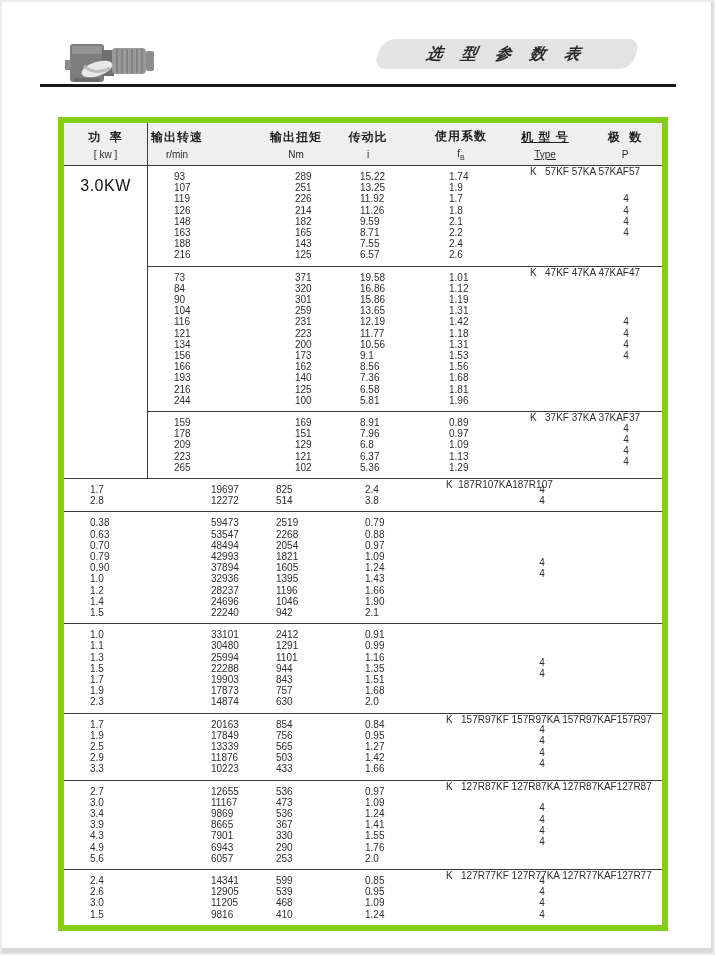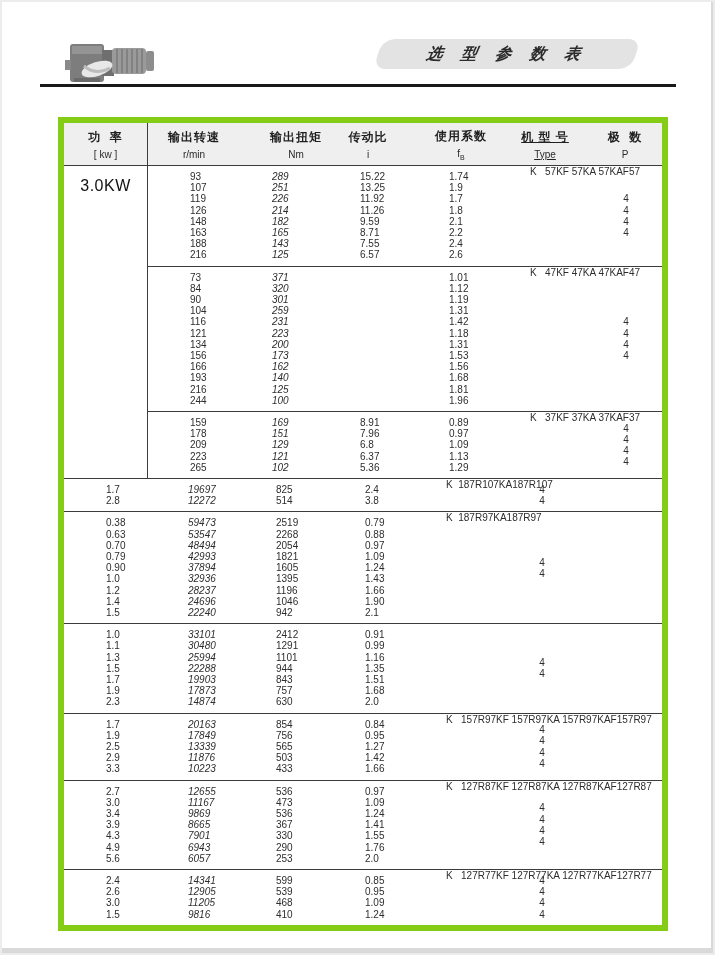--- a/index.html
+++ b/index.html
@@ -16,34 +16,34 @@
   .rule{position:absolute;left:40px;top:84px;width:636px;height:3px;background:#191919;}
   
   .ptable{position:absolute;left:58px;top:103px;width:598px;border:6px solid #84cc16;font-size:10px;margin-top:14px;}
   .thead{position:relative;display:flex;height:42px;background:#efefef;border-bottom:1px solid #3c3c3c;}
   .th-power{width:83px;border-right:1px solid #3c3c3c;display:flex;flex-direction:column;
             align-items:center;justify-content:center;gap:3px;}
   .hcn{font-size:12px;font-weight:bold;letter-spacing:1px;white-space:pre;color:#1f1f1f;}
   .hunit{font-size:10px;color:#2a2a2a;}
   .hcell{position:absolute;top:0;height:100%;display:flex;flex-direction:column;
          align-items:center;justify-content:center;gap:3px;}
-  .h-speed{left:85px;width:90px;} .h-torque{left:187px;width:90px;} .h-ratio{left:269px;width:70px;}
+  .h-speed{left:68px;width:90px;} .h-torque{left:187px;width:90px;} .h-ratio{left:269px;width:70px;}
   .h-fb{left:352px;width:90px;} .h-type{left:436px;width:90px;text-decoration:underline;} .h-poles{left:526px;width:70px;}
   .sub{font-size:7px;vertical-align:sub;}
   
   .group{display:flex;}
   .group + .group{border-top:1px solid #3c3c3c;}
   .pcell{width:83px;border-right:1px solid #3c3c3c;}
   .plabel{margin-top:11px;text-align:center;font-size:16px;font-weight:normal;letter-spacing:.5px;color:#111;}
   .blocks{flex:1;}
   .block{position:relative;}
   .block + .block{border-top:1px solid #3c3c3c;}
   .c{position:absolute;top:5px;}
   .line{line-height:11.2px;white-space:pre;color:#2d2d2d;}
-  .c1{left:42px;} .c2{left:124px;font-style:italic;} .c3{left:212px;} .c4{left:301px;}
+  .c1{left:26px;} .c2{left:147px;} .c3{left:212px;} .c4{left:301px;}
   .c5{left:382px;top:0;bottom:0;display:flex;flex-direction:row;justify-content:center;}
   .c6{left:468px;top:0;bottom:0;width:20px;display:flex;flex-direction:column;justify-content:center;text-align:center;}
 </style>
 </head>
 <body>
 
 <div class="page">
 
   <svg class="motor-art" viewBox="0 0 102 50">
     <rect x="6" y="8" width="34" height="38" rx="3" fill="#7d7d7d"></rect>
@@ -184,20 +184,34 @@
                 <div class="line">259</div>
                 <div class="line">231</div>
                 <div class="line">223</div>
                 <div class="line">200</div>
                 <div class="line">173</div>
                 <div class="line">162</div>
                 <div class="line">140</div>
                 <div class="line">125</div>
                 <div class="line">100</div>
               </div>
+              <div class="c c3">
+                <div class="line">19.58</div>
+                <div class="line">16.86</div>
+                <div class="line">15.86</div>
+                <div class="line">13.65</div>
+                <div class="line">12.19</div>
+                <div class="line">11.77</div>
+                <div class="line">10.56</div>
+                <div class="line">9.1</div>
+                <div class="line">8.56</div>
+                <div class="line">7.36</div>
+                <div class="line">6.58</div>
+                <div class="line">5.81</div>
+              </div>
               <div class="c c4">
                 <div class="line">1.01</div>
                 <div class="line">1.12</div>
                 <div class="line">1.19</div>
                 <div class="line">1.31</div>
                 <div class="line">1.42</div>
                 <div class="line">1.18</div>
                 <div class="line">1.31</div>
                 <div class="line">1.53</div>
                 <div class="line">1.56</div>
@@ -328,24 +342,20 @@
                 <div class="line">0.79</div>
                 <div class="line">0.88</div>
                 <div class="line">0.97</div>
                 <div class="line">1.09</div>
                 <div class="line">1.24</div>
                 <div class="line">1.43</div>
                 <div class="line">1.66</div>
                 <div class="line">1.90</div>
                 <div class="line">2.1</div>
               </div>
-              <div class="c c5">
-                <div class="line">K  187R97</div>
-                <div class="line">KA187R97</div>
-              </div>
               <div class="c c6">
                 <div class="line">4</div>
                 <div class="line">4</div>
               </div>
             </div>
             <div class="block" style="height: 88.4px;">
               <div class="c c1">
                 <div class="line">1.0</div>
                 <div class="line">1.1</div>
                 <div class="line">1.3</div>

